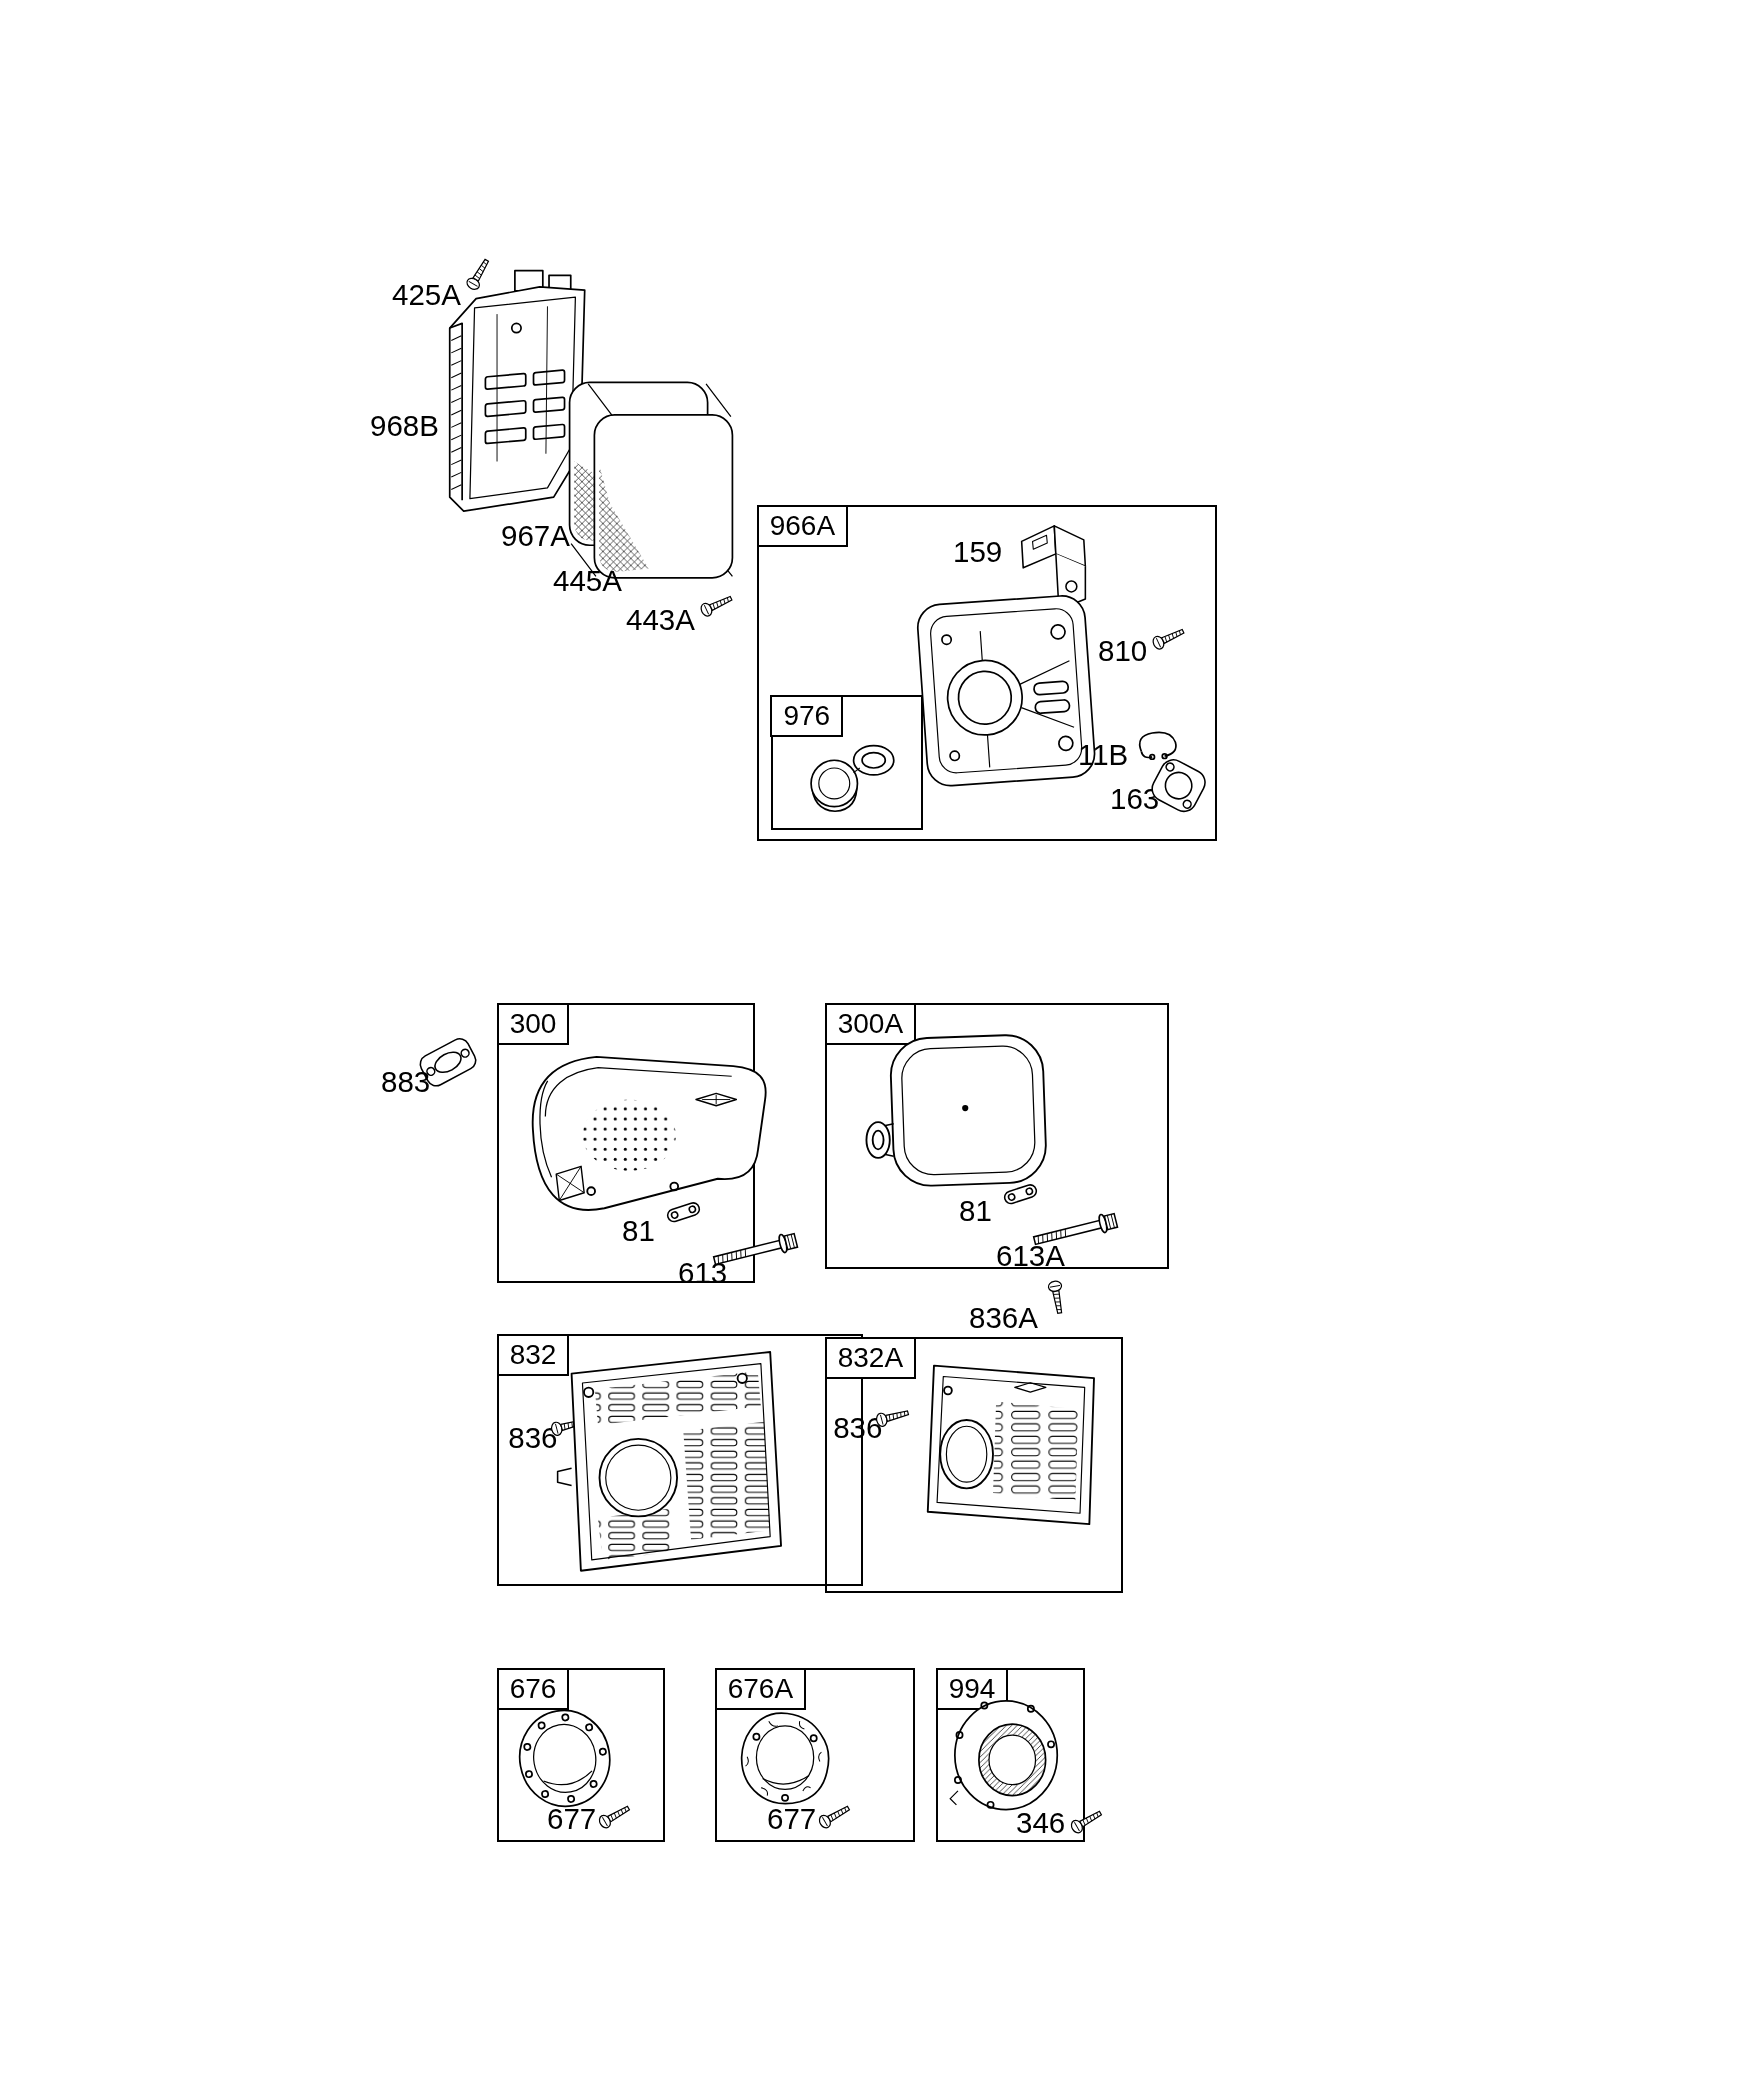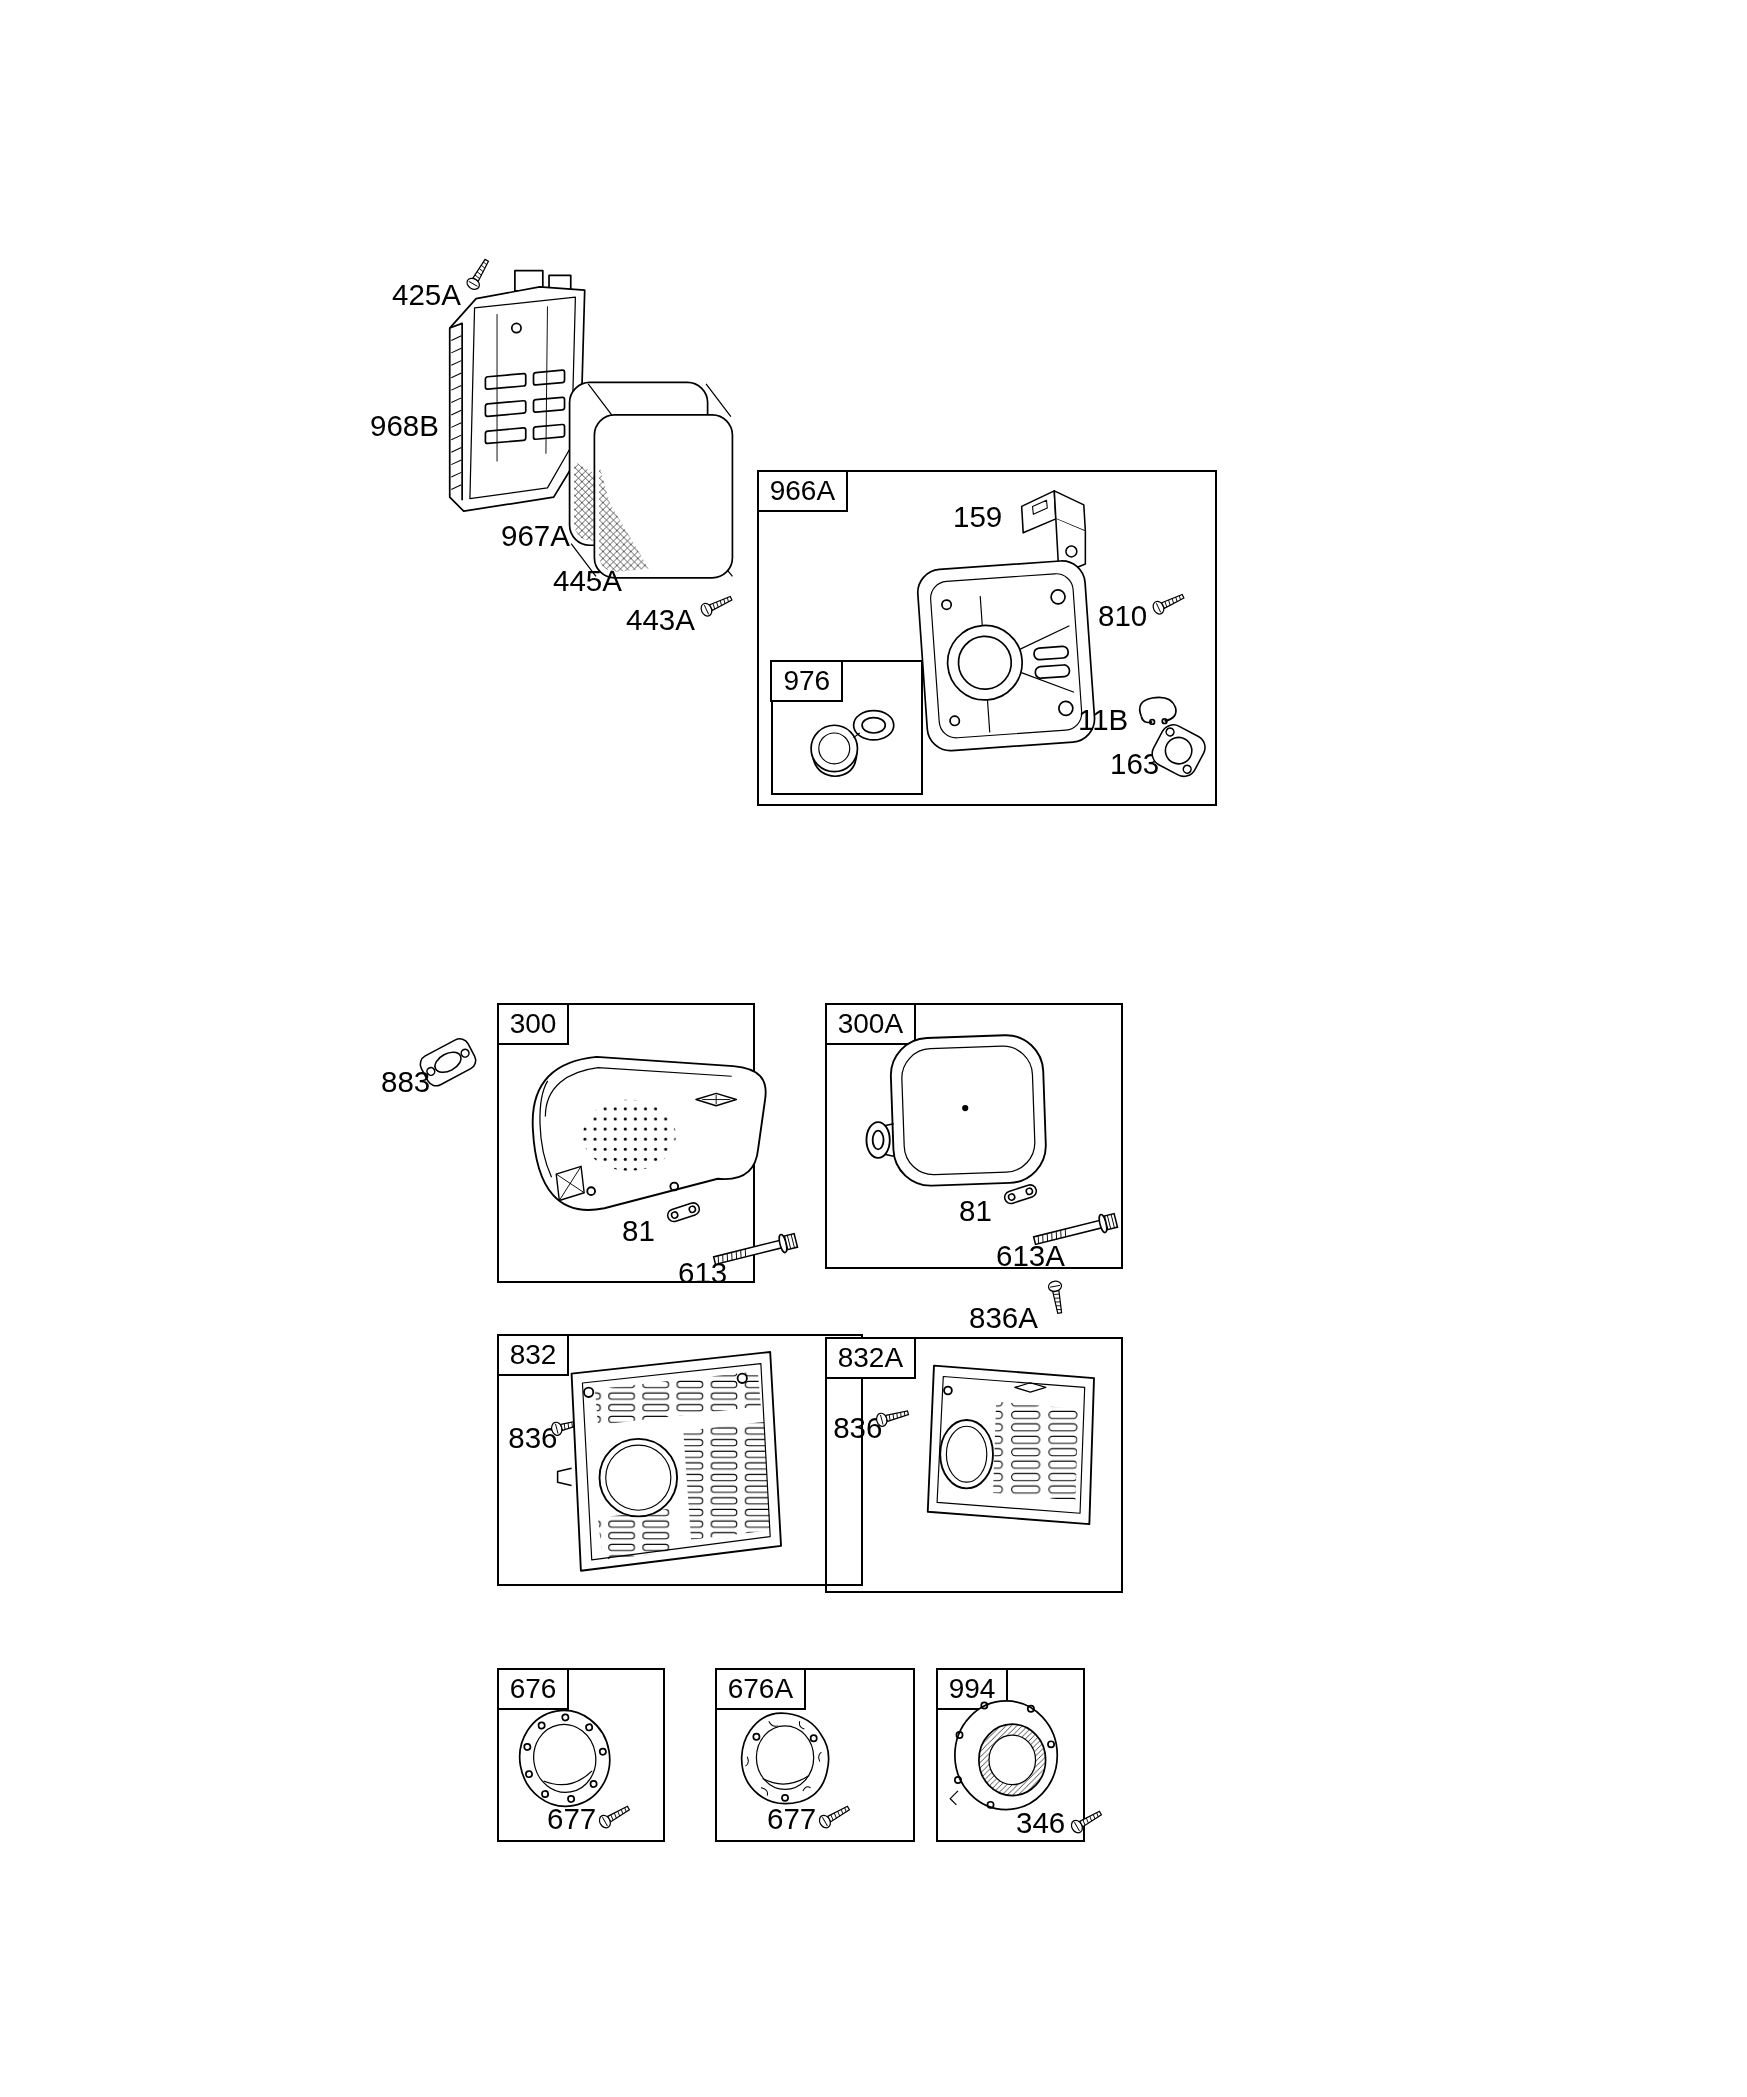--- a/index.html
+++ b/index.html
@@ -75,21 +75,21 @@
     </g>
   </svg>
 
   <span class="callout" style="left:501px;top:483px">967A</span>
   <span class="callout" style="left:553px;top:528px">445A</span>
   <span class="callout" style="left:626px;top:567px">443A</span>
   <svg class="screw" style="left:699px;top:559px;transform:rotate(-25deg)" width="36" height="15.5" viewBox="0 0 46 20" xmlns:xlink="http://www.w3.org/1999/xlink">
       <use href="#screwG" xlink:href="#screwG"></use>
     </svg>
 
-  <div class="gbox" style="left:757px;top:432px;width:460px;height:336px">
+  <div class="gbox" style="left:757px;top:467px;width:460px;height:336px">
     <div class="tab"><span>966A</span></div>
 
     <span class="callout" style="left:194px;top:29.5px">159</span>
     <svg class="part" style="left:247px;top:7.8px" width="109" height="101" viewBox="0 0 140 130">
       <g fill="#fff" stroke="#000" stroke-width="2" stroke-linejoin="round">
         <path d="M20 34 L62 14 L64 50 L22 68 Z"></path>
         <path d="M34 34 L52 26 L53 36 L35 44 Z" fill="none" stroke-width="1.4"></path>
         <path d="M62 14 L100 32 L102 66 L64 50 Z"></path>
         <path d="M102 66 L102 108 L68 122 L64 50"></path>
         <circle cx="84" cy="92" r="7" fill="none"></circle>
@@ -196,21 +196,21 @@
       <g fill="#fff" stroke="#000" stroke-width="2" transform="rotate(-14 60 27)">
         <rect x="8" y="23" width="88" height="10"></rect>
         <path d="M14 23 L12 33 M20 23 L18 33 M26 23 L24 33 M32 23 L30 33 M38 23 L36 33 M44 23 L42 33 M50 23 L48 33" fill="none" stroke-width="1.2"></path>
         <ellipse cx="99" cy="28" rx="4" ry="12"></ellipse>
         <rect x="103" y="19" width="13" height="18"></rect>
         <path d="M107 19 L107 37 M112 19 L112 37" fill="none" stroke-width="1.2"></path>
       </g>
     </svg>
   </div>
 
-  <div class="gbox" style="left:825px;top:965px;width:298px;height:266px">
+  <div class="gbox" style="left:825px;top:965px;width:344px;height:266px">
     <div class="tab"><span>300A</span></div>
     <svg class="part" style="left:20px;top:18.6px" width="210" height="183" viewBox="0 0 270 235">
       <g fill="none" stroke="#000" stroke-width="2.4">
         <rect x="58" y="16" width="196" height="190" rx="48" fill="#fff" transform="rotate(-2 156 111)"></rect>
         <rect x="72" y="30" width="168" height="162" rx="38" stroke-width="1.6" transform="rotate(-2 156 111)"></rect>
         <path d="M60 128 L42 132 M60 170 L42 166" stroke-width="2"></path>
         <ellipse cx="40" cy="149" rx="15" ry="23" fill="#fff"></ellipse>
         <ellipse cx="40" cy="149" rx="7" ry="12"></ellipse>
         <circle cx="152" cy="108" r="4" fill="#000" stroke="none"></circle>
       </g>

